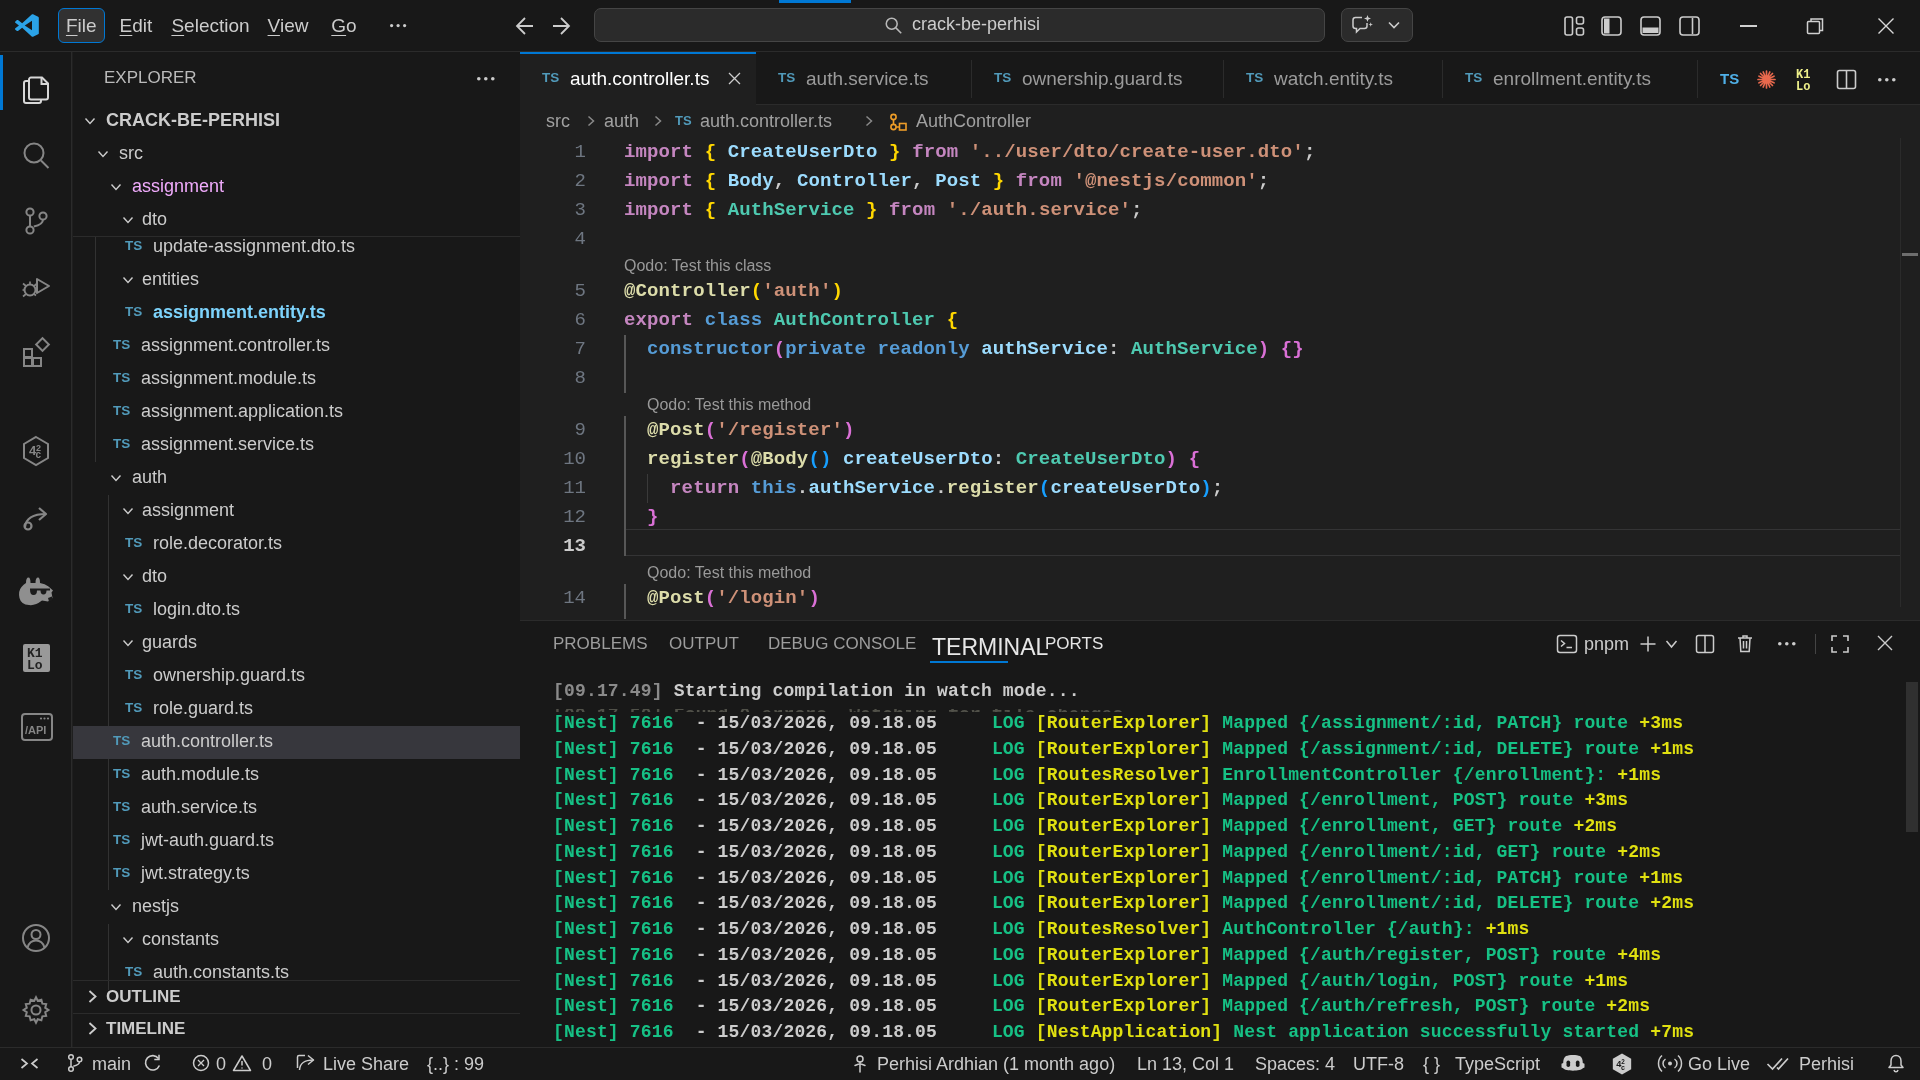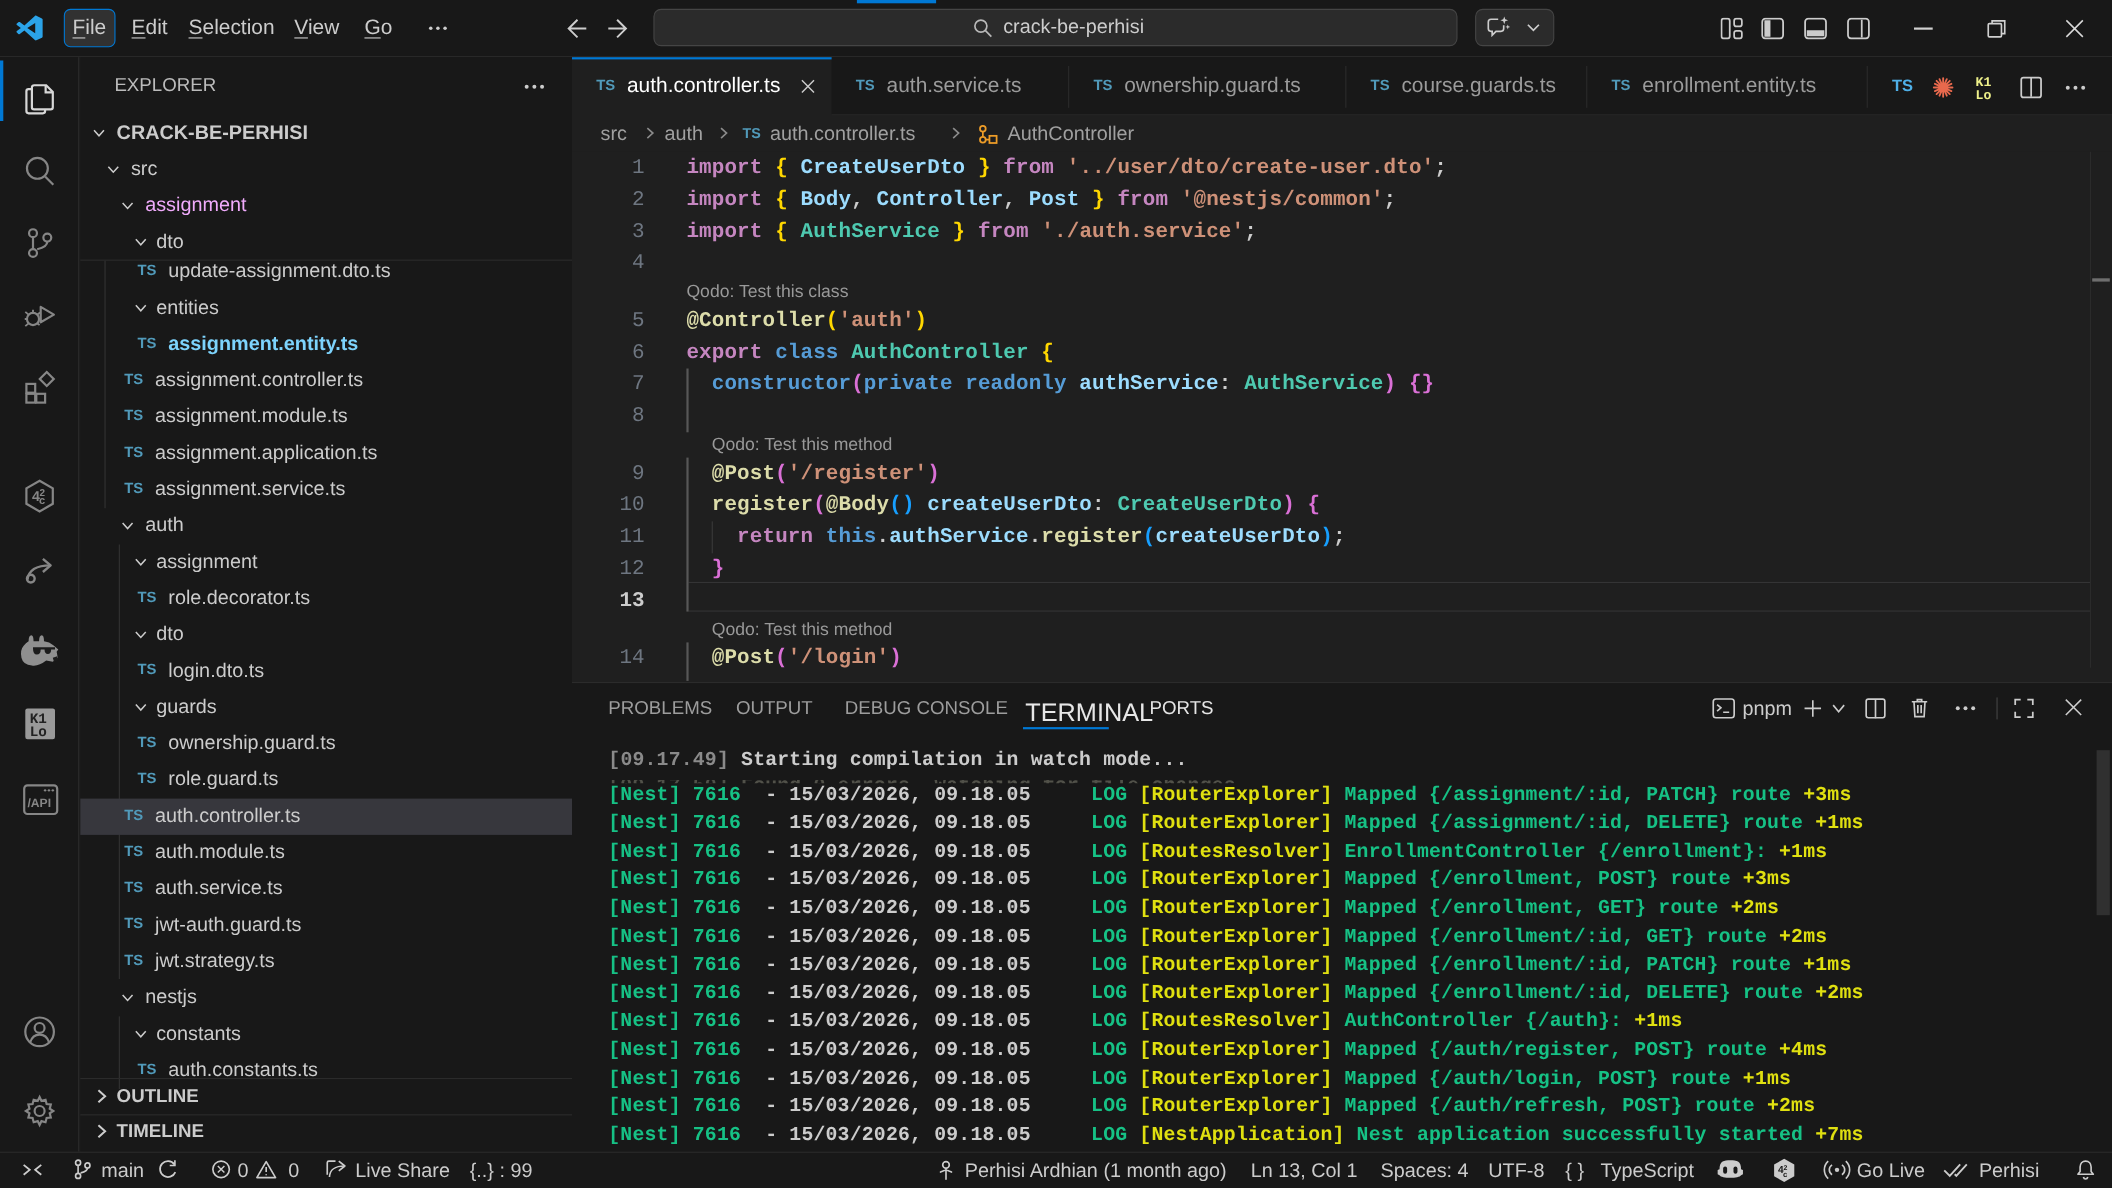--- a/index.html
+++ b/index.html
@@ -267,21 +267,21 @@
     <path d="M2 2 L13 13 M13 2 L2 13"></path>
   </svg>
 <div class="a" style="left:971px;top:60px;width:1px;height:38px;background:#2b2b2b"></div>
 <div class="a" style="left:778px;top:70px;width:24px;font-size:13.5px;font-weight:bold;color:#519aba">TS</div>
 <div class="a" style="left:806px;top:68px;font-size:19px;color:#9b9b9b">auth.service.ts</div>
 <div class="a" style="left:1223px;top:60px;width:1px;height:38px;background:#2b2b2b"></div>
 <div class="a" style="left:994px;top:70px;width:24px;font-size:13.5px;font-weight:bold;color:#519aba">TS</div>
 <div class="a" style="left:1022px;top:68px;font-size:19px;color:#9b9b9b">ownership.guard.ts</div>
 <div class="a" style="left:1442px;top:60px;width:1px;height:38px;background:#2b2b2b"></div>
 <div class="a" style="left:1246px;top:70px;width:24px;font-size:13.5px;font-weight:bold;color:#519aba">TS</div>
-<div class="a" style="left:1274px;top:68px;font-size:19px;color:#9b9b9b">course.guards.ts</div>
+<div class="a" style="left:1274px;top:68px;font-size:19px;color:#9b9b9b">watch.entity.ts</div>
 <div class="a" style="left:1697px;top:60px;width:1px;height:38px;background:#2b2b2b"></div>
 <div class="a" style="left:1465px;top:70px;width:24px;font-size:13.5px;font-weight:bold;color:#519aba">TS</div>
 <div class="a" style="left:1493px;top:68px;font-size:19px;color:#9b9b9b">enrollment.entity.ts</div>
 <div class="a" style="left:1720px;top:70px;font-size:15px;font-weight:bold;color:#4fb0e8">TS</div>
 <svg class="a" style="left:1755px;top:68px" width="23" height="23" viewBox="0 0 23 23">
 <g stroke="#e8694d" stroke-width="1.7" stroke-linecap="round">
       <path d="M11.5 3 L11.5 20 M3 11.5 L20 11.5 M5.5 5.5 L17.5 17.5 M17.5 5.5 L5.5 17.5 M4 8.2 L19 14.8 M8.2 4 L14.8 19 M4 14.8 L19 8.2 M8.2 19 L14.8 4"></path>
     </g>
     <circle cx="11.5" cy="11.5" r="2.6" fill="#e8694d" stroke="none"></circle>
   </svg>

